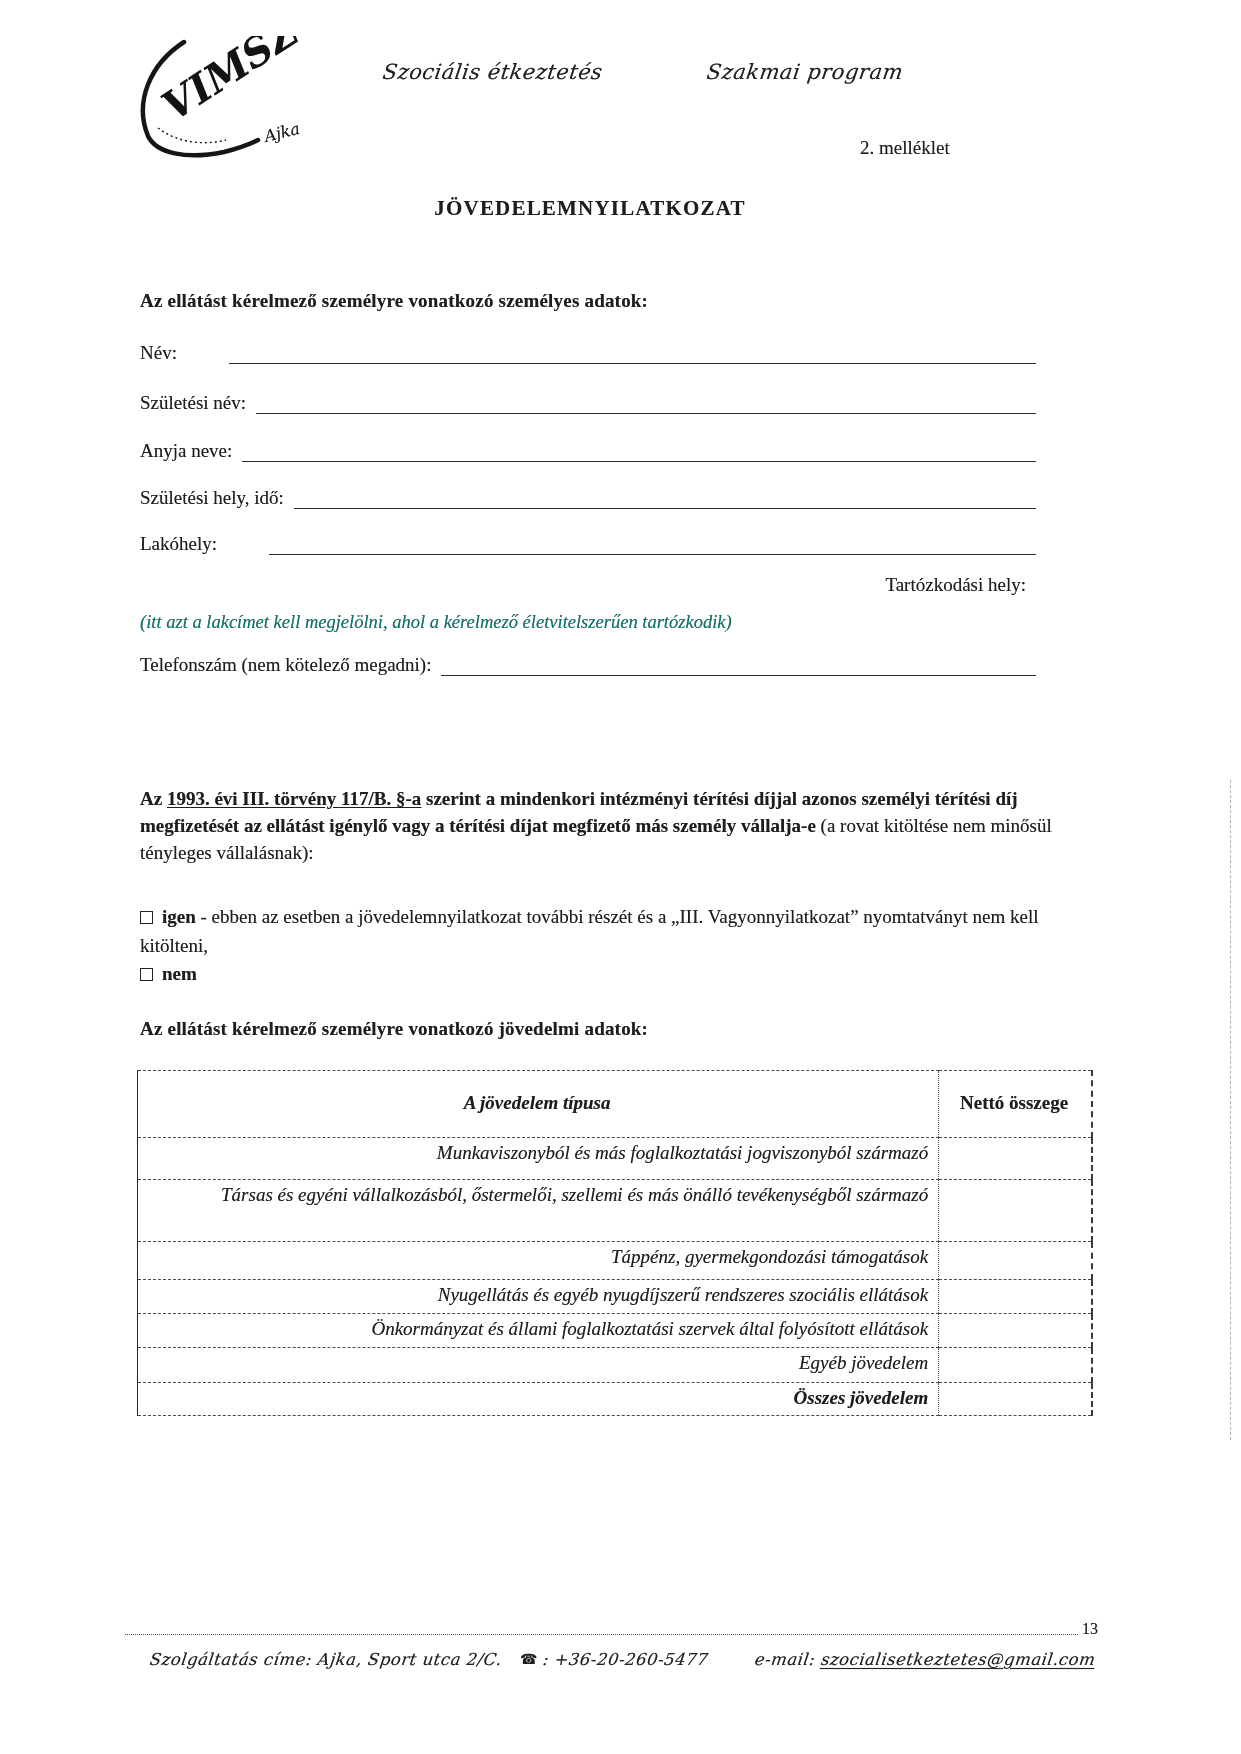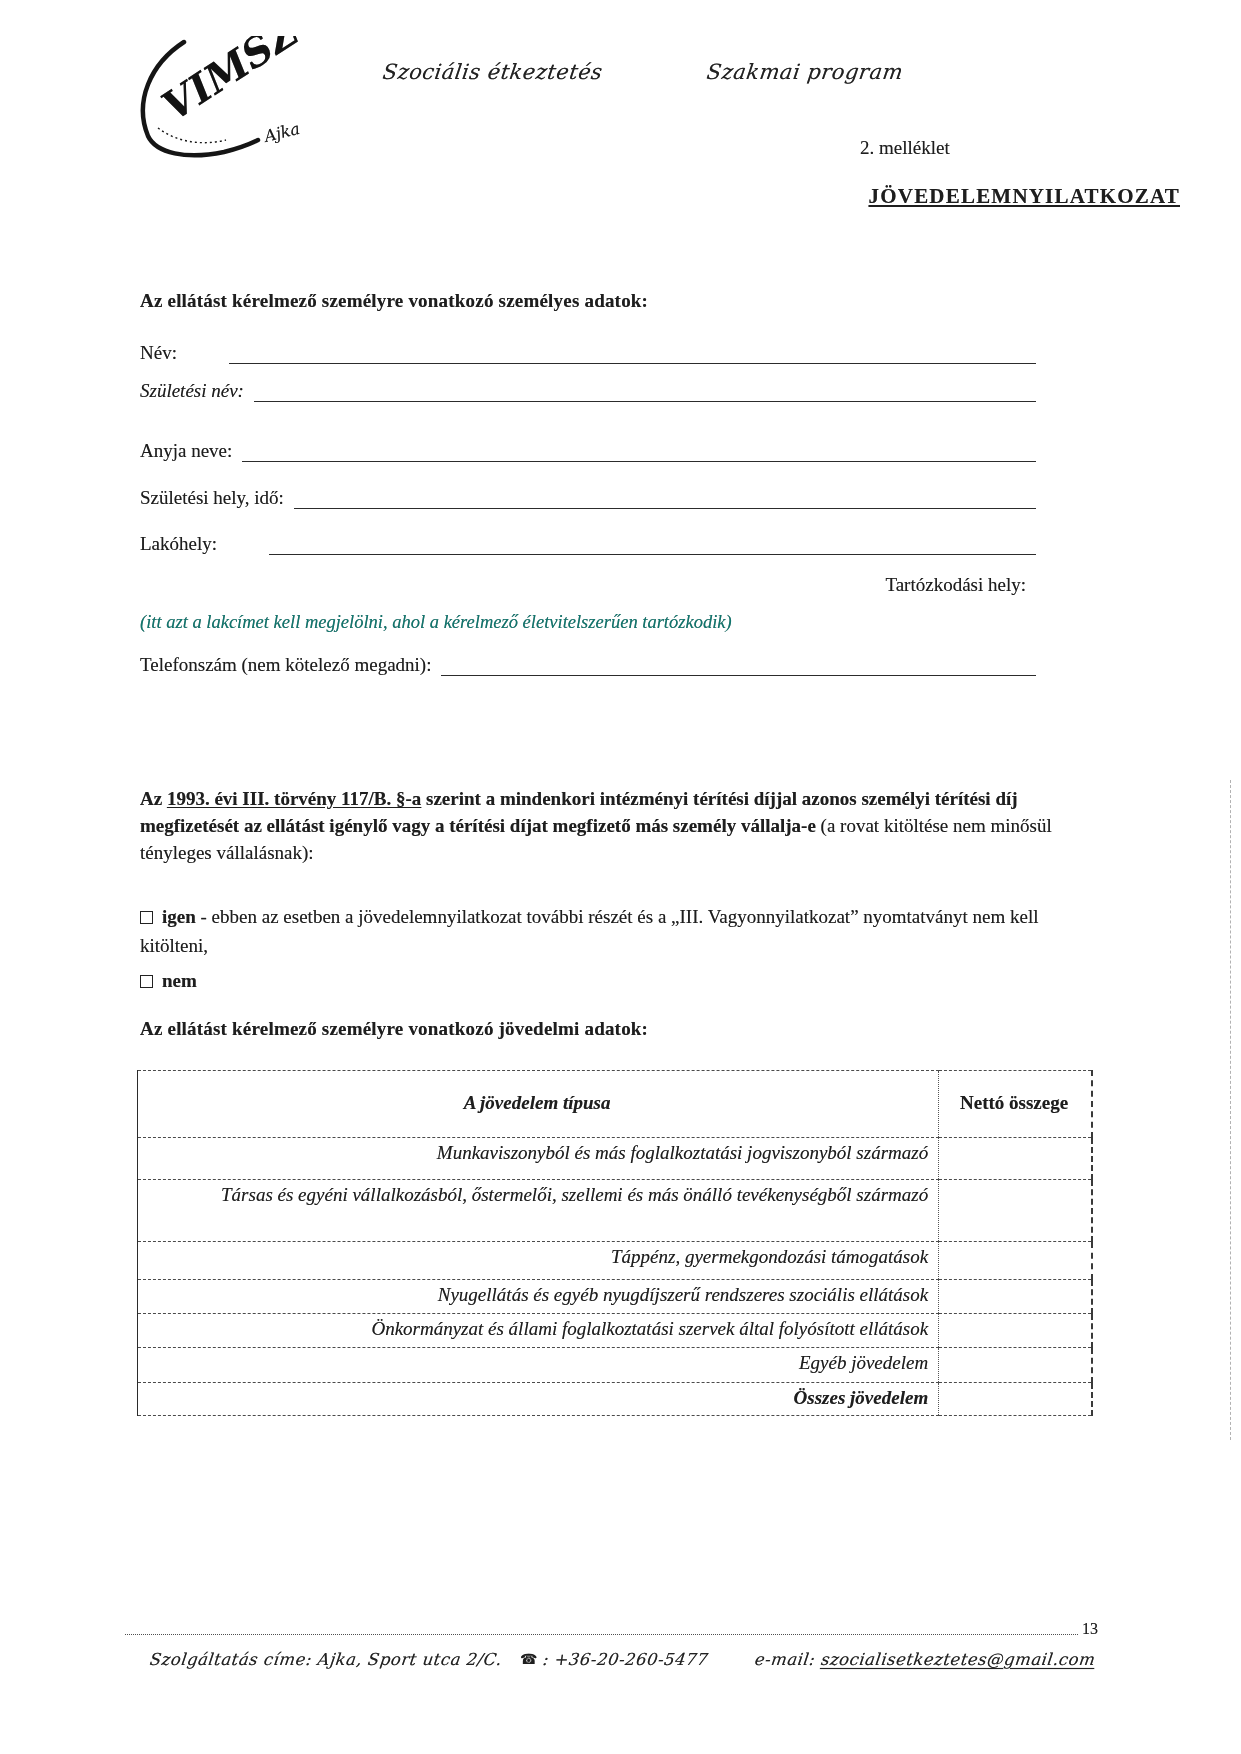--- a/index.html
+++ b/index.html
@@ -19,40 +19,40 @@
   .script{
     font-style:italic;
     font-family:"DejaVu Serif","Liberation Serif",serif;
     transform:skewX(-8deg);
     letter-spacing:.5px;
     color:#222;
   }
   .hdr-script{font-size:21px;top:60px;}
   .annex{left:860px;top:137px;font-size:19px;}
   
-  .title-wrap{left:0;top:184px;width:1180px;text-align:right;text-decoration:underline;}
+  .title-wrap{left:0;top:196px;width:1180px;text-align:center;}
   .doc-title{font-size:21px;font-weight:bold;letter-spacing:1.2px;}
   .doc-subtitle{font-size:20px;font-style:italic;margin-top:4px;}
   
   .sect-h{font-size:19px;font-weight:bold;letter-spacing:.2px;}
   
   .field{left:140px;width:896px;height:28px;display:flex;align-items:flex-end;font-size:19px;}
   .field .lbl{white-space:nowrap;padding-right:10px;}
   .field .line{flex:1;border-bottom:1.2px solid #2c2c2c;height:100%;}
   .gap-lg{margin-left:42px;}
   .note{left:140px;top:612px;font-size:18.5px;font-style:italic;color:#0f766e;}
   
   .para{left:140px;top:786px;width:958px;font-size:19px;font-weight:bold;line-height:1.42;}
   .para .law{font-weight:normal;text-decoration:underline;text-underline-offset:2px;font-weight:bold;}
   .para .tail{font-weight:normal;}
   
   .options{left:140px;top:903px;width:968px;font-size:19px;line-height:1.5;}
   .cbx{display:inline-block;width:11px;height:11px;border:1.3px solid #222;margin-right:9px;vertical-align:-1px;background:#fff;}
   .opt-lbl{font-weight:bold;}
-  .opt-nem{margin-top:7px;}
+  .opt-nem{}
   
   .tbl-wrap{left:137px;top:1070px;}
   table.inc{border-collapse:collapse;width:956px;font-size:19px;}
   table.inc th,table.inc td{
     border-top:1.3px dashed #4a4a4a;
     padding:4px 10px 6px 8px;
     vertical-align:top;
     text-align:right;
   }
   table.inc .c1{border-left:1.4px solid #2b2b2b;width:818px;font-style:italic;}
@@ -94,21 +94,21 @@
   <div class="abs title-wrap">
     <div class="doc-title">JÖVEDELEMNYILATKOZAT</div>
   </div>
 
   <div class="abs sect-h" style="left:140px;top:290px;">Az ellátást kérelmező személyre vonatkozó személyes adatok:</div>
 
   <div class="abs field" style="top:336px;">
     <span class="lbl">Név:</span>
     <span class="line gap-lg"></span>
   </div>
-  <div class="abs field" style="top:374px;font-style:italic;">
+  <div class="abs field" style="top:386px;">
     <span class="lbl">Születési név:</span>
     <span class="line"></span>
   </div>
   <div class="abs field" style="top:434px;">
     <span class="lbl">Anyja neve:</span>
     <span class="line"></span>
   </div>
   <div class="abs field" style="top:481px;">
     <span class="lbl">Születési hely, idő:</span>
     <span class="line"></span>

